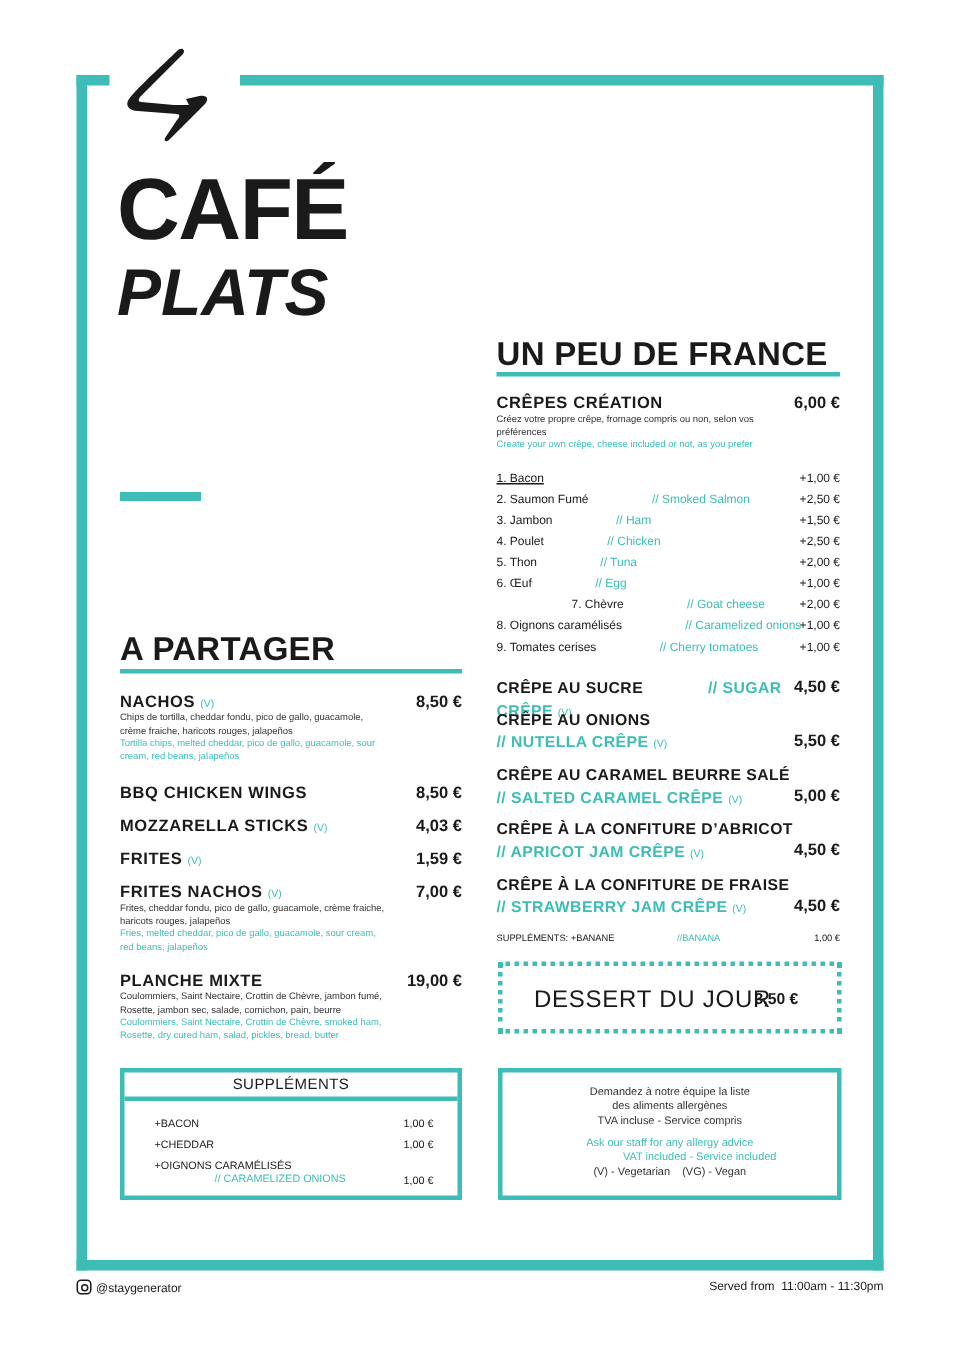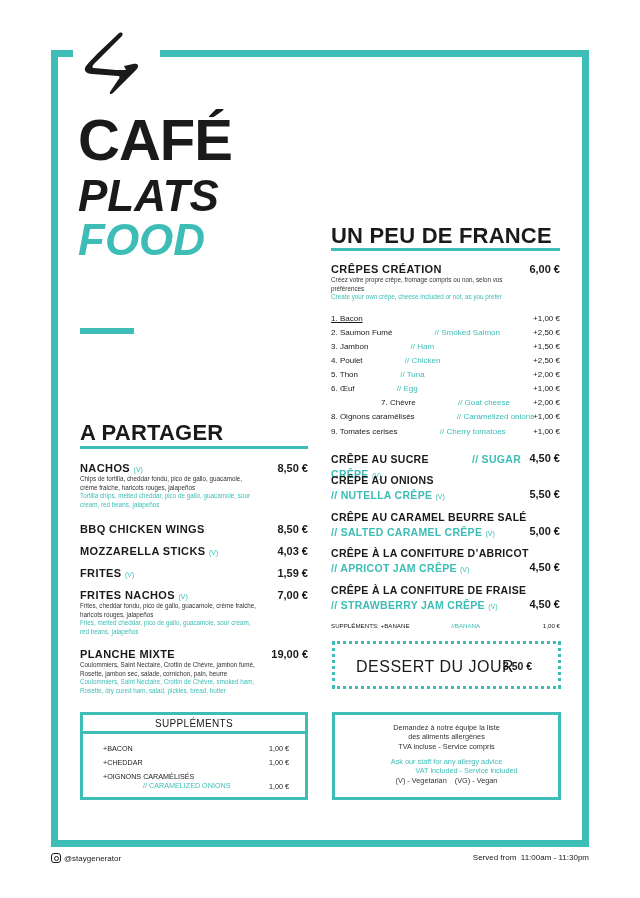--- a/index.html
+++ b/index.html
@@ -68,21 +68,20 @@
 <div class="frame-right"></div>
 <div class="frame-bottom"></div>
 
 <svg class="logo" viewBox="0 0 62 66">
   <path d="M38 4 C30 12, 14 26, 6 36 C3 40, 6 44, 12 44 L38 46 C40 46, 40 48, 38 50 L30 62 C29 64, 31 65, 33 63 L56 40 C60 36, 58 33, 53 34 L44 36 L46 40 L36 40 L14 38 C12 38, 12 36, 14 34 L42 6 C44 3, 41 1, 38 4 Z" fill="#1a1a1a"></path>
 </svg>
 
 <div class="brand">
   <div class="l1">CAFÉ</div>
   <div class="l3">PLATS</div>
-  <div class="l4">FOOD</div>
 </div>
 <div class="brand-underline"></div>
 
 <div class="section-title" style="left:80px; top:420px;">A PARTAGER</div>
 <div class="section-rule" style="left:80px; top:446px; width:228px;"></div>
 
 <div class="col" style="left:80px; top:462px; width:228px;">
   <div class="item">
     <div class="item-name"><span>NACHOS</span> <span class="tag">(V)</span></div>
     <div class="item-price">8,50 €</div>

